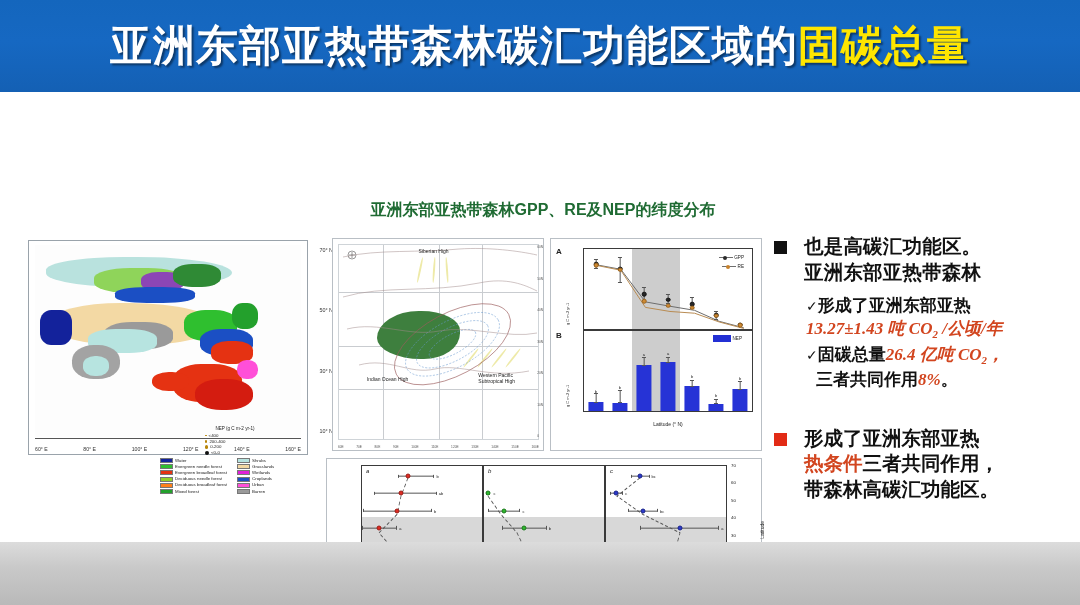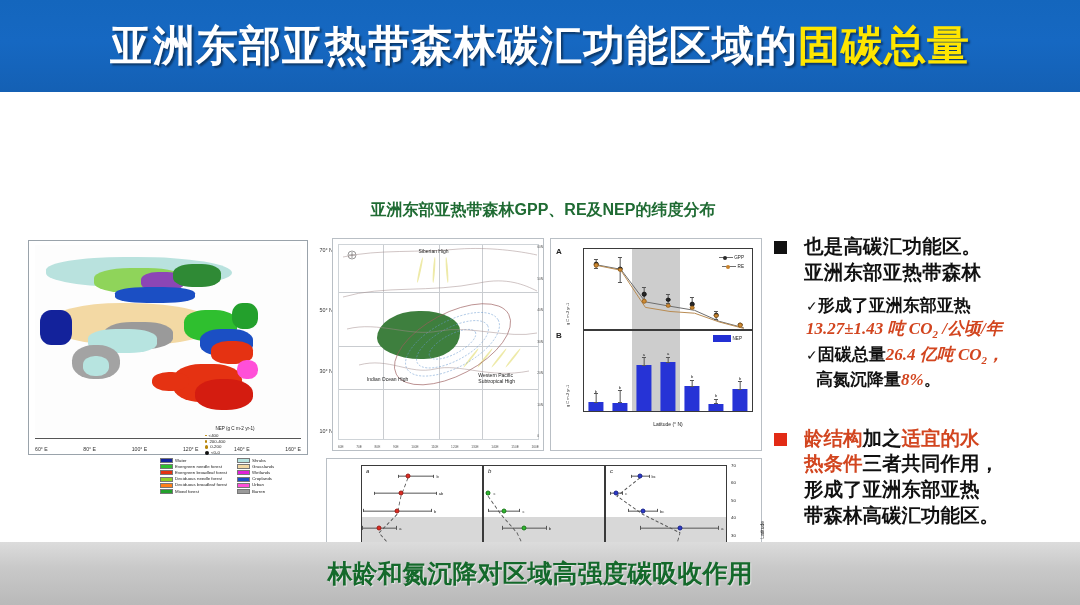--- a/index.html
+++ b/index.html
@@ -638,32 +638,30 @@
       <div class="chk-line" style="margin-top:8px;">
         <span class="tick">✓</span><span>形成了亚洲东部亚热</span>
       </div>
       <div class="chk-line">
         <span class="red num">13.27±1.43</span><span class="red num"> 吨 CO</span><span class="red num"><sub>2</sub></span><span class="red num"> /公顷/年</span>
       </div>
       <div class="chk-line" style="">
         <span class="tick">✓</span><span>固碳总量</span><span class="red num">26.4</span><span class="red num"> 亿吨 CO</span><span class="red num"><sub>2</sub></span><span class="red">，</span>
       </div>
       <div class="chk-line" style="padding-left:12px;">
-        <span>高氮沉降量</span><span class="red num">8%</span><span>。</span>
+        <span>三者共同作用</span><span class="red num">8%</span><span>。</span>
       </div>
     </div>
 
     <div class="bullet-block" style="margin-top:34px;">
       <span class="sq red"></span>
       <div class="b-head-red">
-        <div><span class="r">龄结构</span><span>加之</span><span class="r">适宜的水</span></div>
+        <div>形成了亚洲东部亚热</div>
         <div><span class="r">热条件</span><span>三者共同作用，</span></div>
-        <div>形成了亚洲东部亚热</div>
         <div>带森林高碳汇功能区。</div>
       </div>
     </div>
 
   </div>
 </div>
 
 <div class="caption-bar">
-  <span class="cap-cn">林龄和氮沉降对区域高强度碳吸收作用</span>
 </div>
 
 </body></html>

